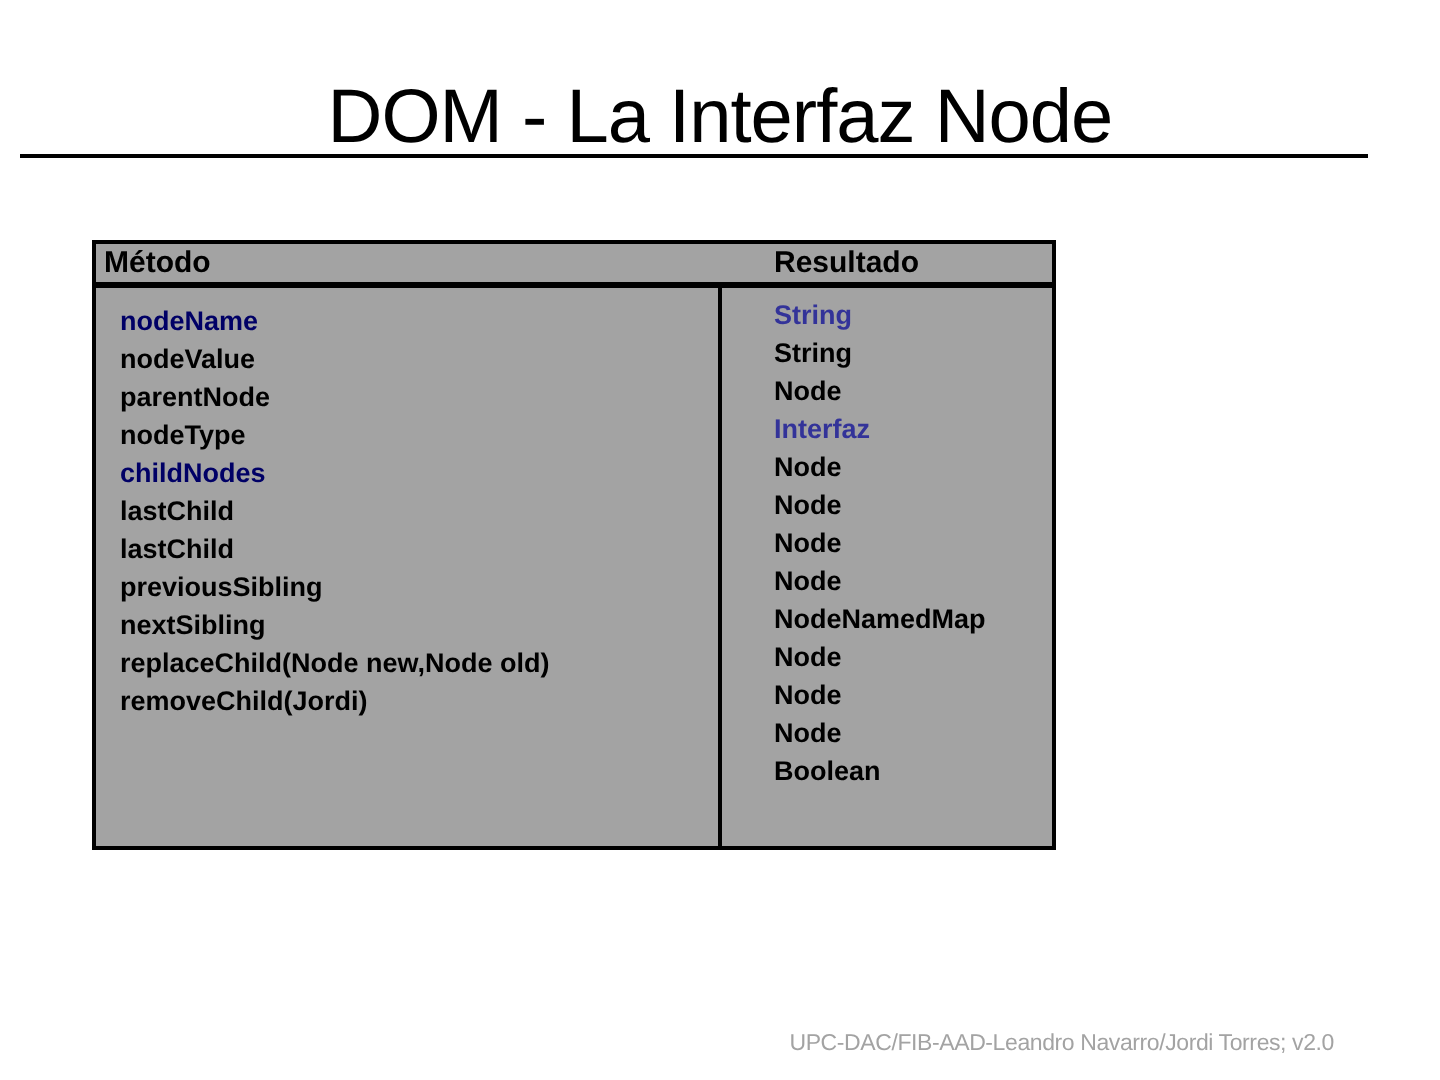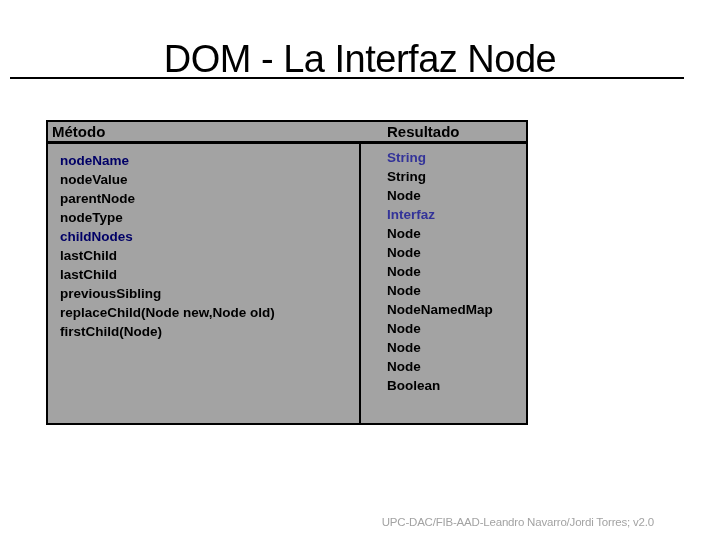--- a/index.html
+++ b/index.html
@@ -34,21 +34,21 @@
   .tbody { display: flex; align-items: stretch; height: calc(100% - 22px); }
   .col-method { width: 311px; box-sizing: border-box; padding: 7px 0 0 12px; }
   .col-result { flex: 1; border-left: 2px solid var(--c-border); box-sizing: border-box; padding: 4px 0 16px 26px; }
   .cell {
     font-size: 13.5px; font-weight: bold; line-height: 19px;
     white-space: nowrap; color: var(--c-text);
   }
   .hl-m { color: var(--c-hl-m); }
   .hl-r { color: var(--c-hl-r); }
   .footer {
-    position: absolute; right: 30px; top: 516px; font-size: 11.5px;
+    position: absolute; right: 17px; top: 516px; font-size: 11.5px;
     color: var(--c-footer); white-space: nowrap; letter-spacing: -0.2px;
   }
 </style>
 </head>
 <body>
 
 <div class="slide" style="--c-text: #000000; --c-border: #000000; --c-hl-m: #000066; --c-hl-r: #333399; --c-footer: #a3a3a3;">
 
   <h1 class="title">DOM - La Interfaz Node</h1>
   <div class="title-rule"></div>
@@ -61,22 +61,23 @@
     <div class="tbody">
       <div class="col-method">
           <div class="cell hl-m">nodeName</div>
           <div class="cell">nodeValue</div>
           <div class="cell">parentNode</div>
           <div class="cell">nodeType</div>
           <div class="cell hl-m">childNodes</div>
           <div class="cell">lastChild</div>
           <div class="cell">lastChild</div>
           <div class="cell">previousSibling</div>
+          <div class="cell">nextSibling</div>
           <div class="cell">replaceChild(Node new,Node old)</div>
-          <div class="cell">firstChild(Node)</div>
+          <div class="cell">removeChild(Jordi)</div>
         </div>
       <div class="col-result">
           <div class="cell hl-r">String</div>
           <div class="cell">String</div>
           <div class="cell">Node</div>
           <div class="cell hl-r">Interfaz</div>
           <div class="cell">Node</div>
           <div class="cell">Node</div>
           <div class="cell">Node</div>
           <div class="cell">Node</div>

